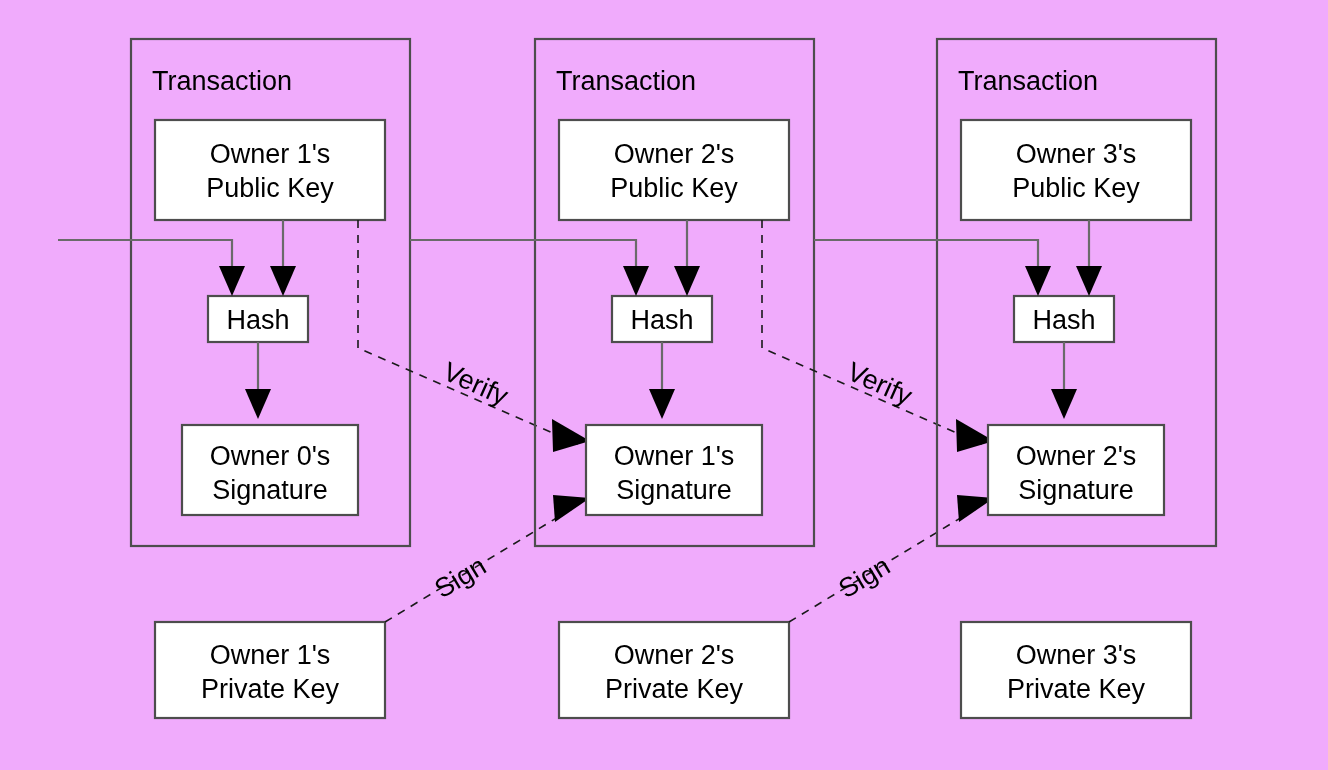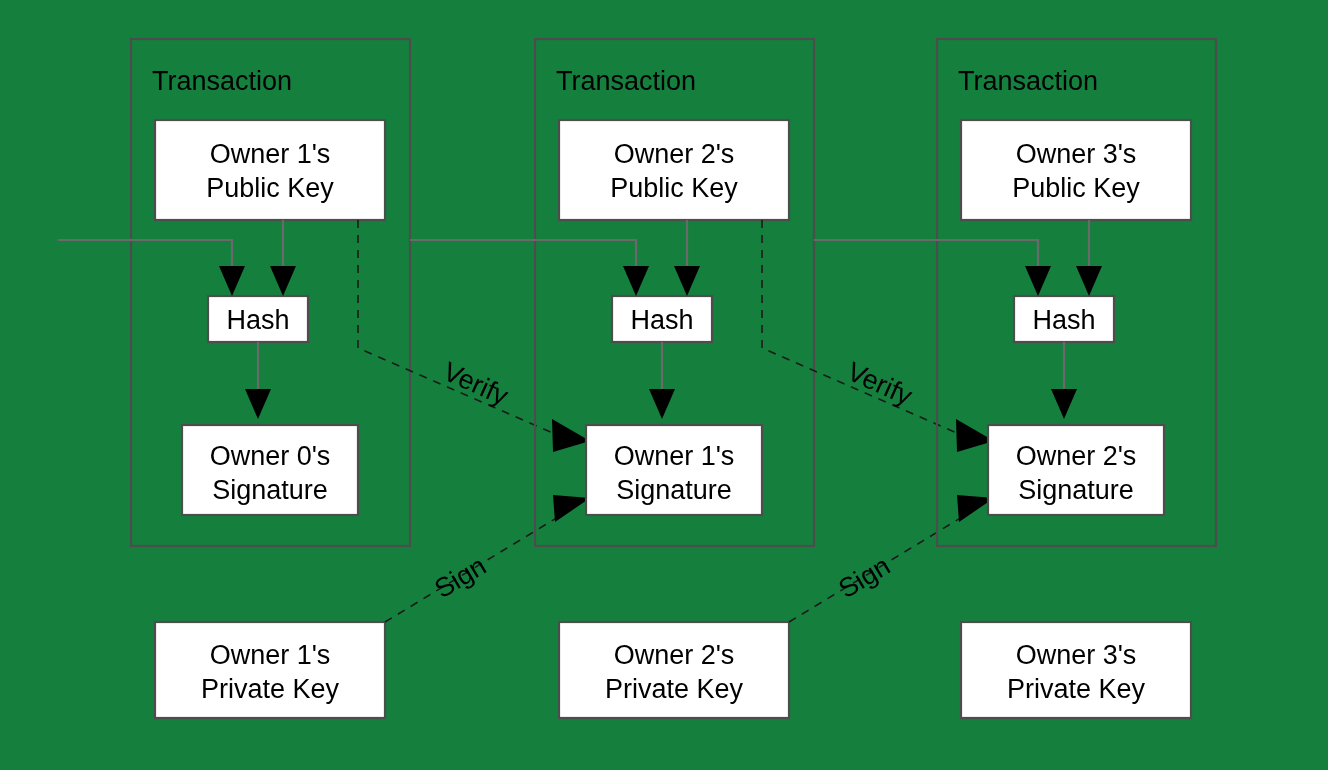--- a/index.html
+++ b/index.html
@@ -4,21 +4,21 @@
 <style>
   html, body {
     margin: 0;
     padding: 0;
     background: #ffffff;
   }
   #canvas {
     position: relative;
     width: 1328px;
     height: 770px;
-    background: #15803d;
+    background: #f0abfc;
     font-family: "Liberation Sans", sans-serif;
     overflow: hidden;
   }
   svg#diagram {
     position: absolute;
     top: 0;
     left: 0;
     width: 1328px;
     height: 770px;
   }

